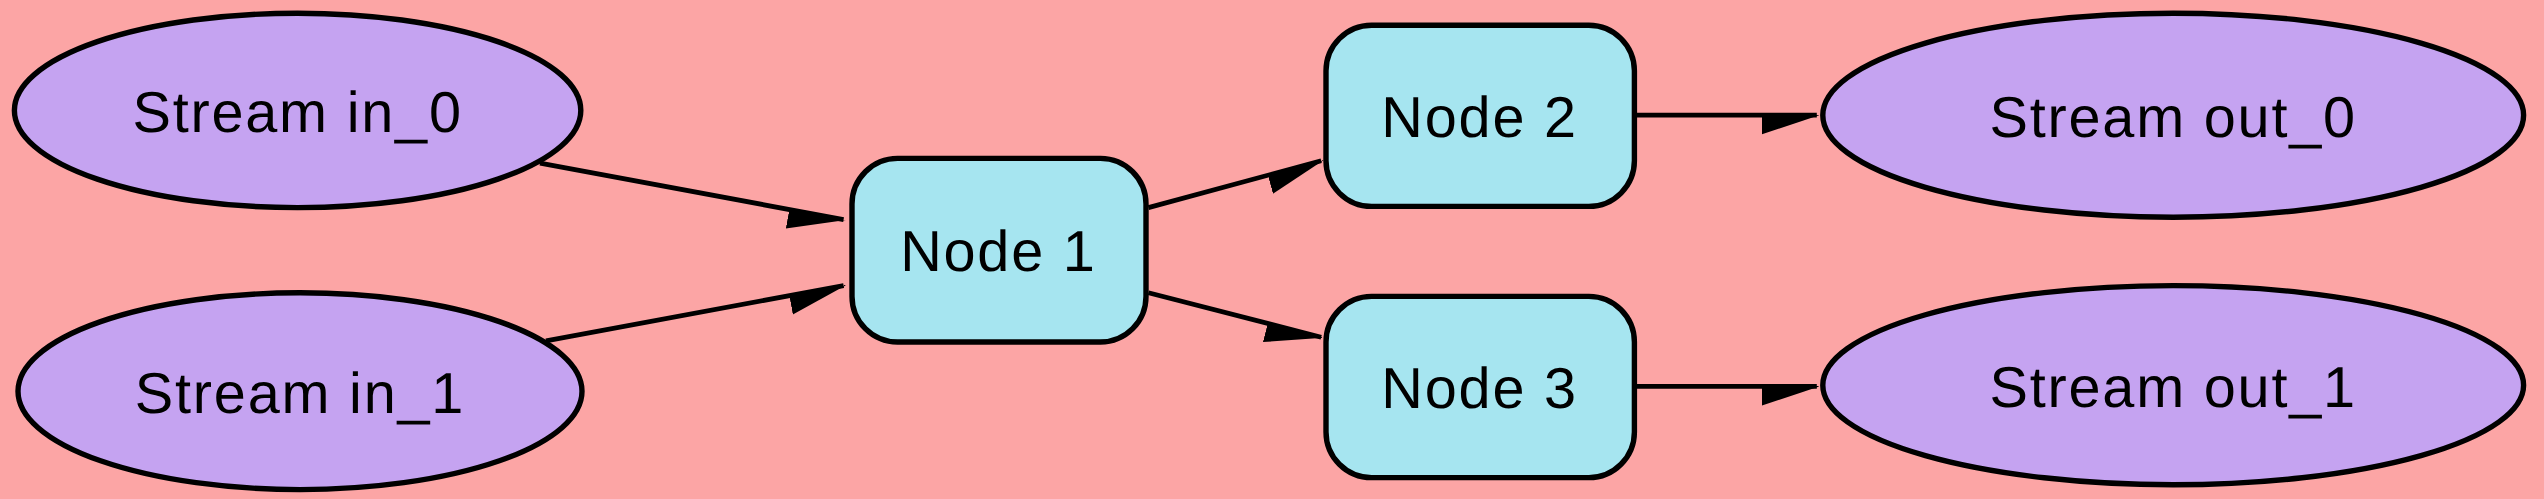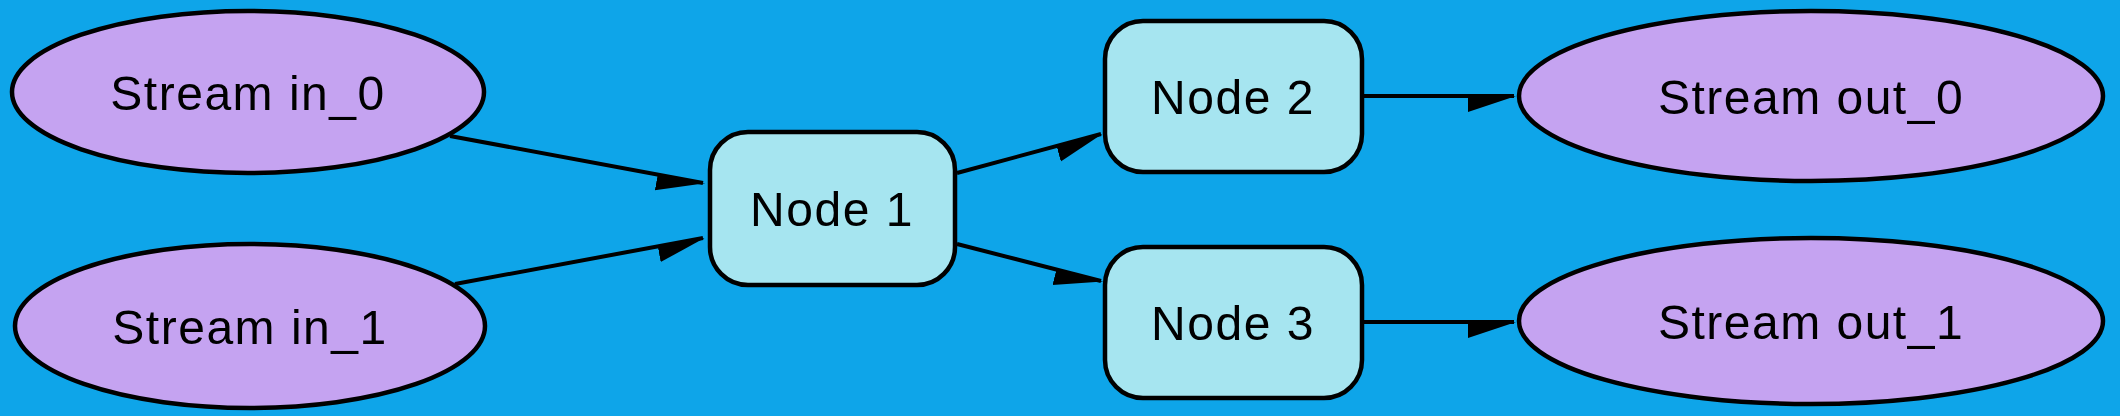--- a/index.html
+++ b/index.html
@@ -4,21 +4,21 @@
 <title>Diagram</title>
 <style>
   html, body {
     margin: 0;
     padding: 0;
     background: #ffffff;
   }
   .canvas {
     width: 2120px;
     height: 416px;
-    background: #0ea5e9;
+    background: #fca5a5;
   }
   svg {
     display: block;
   }
   .shape {
     stroke: #000000;
     stroke-width: 4.5;
   }
   .edge {
     stroke: #000000;

